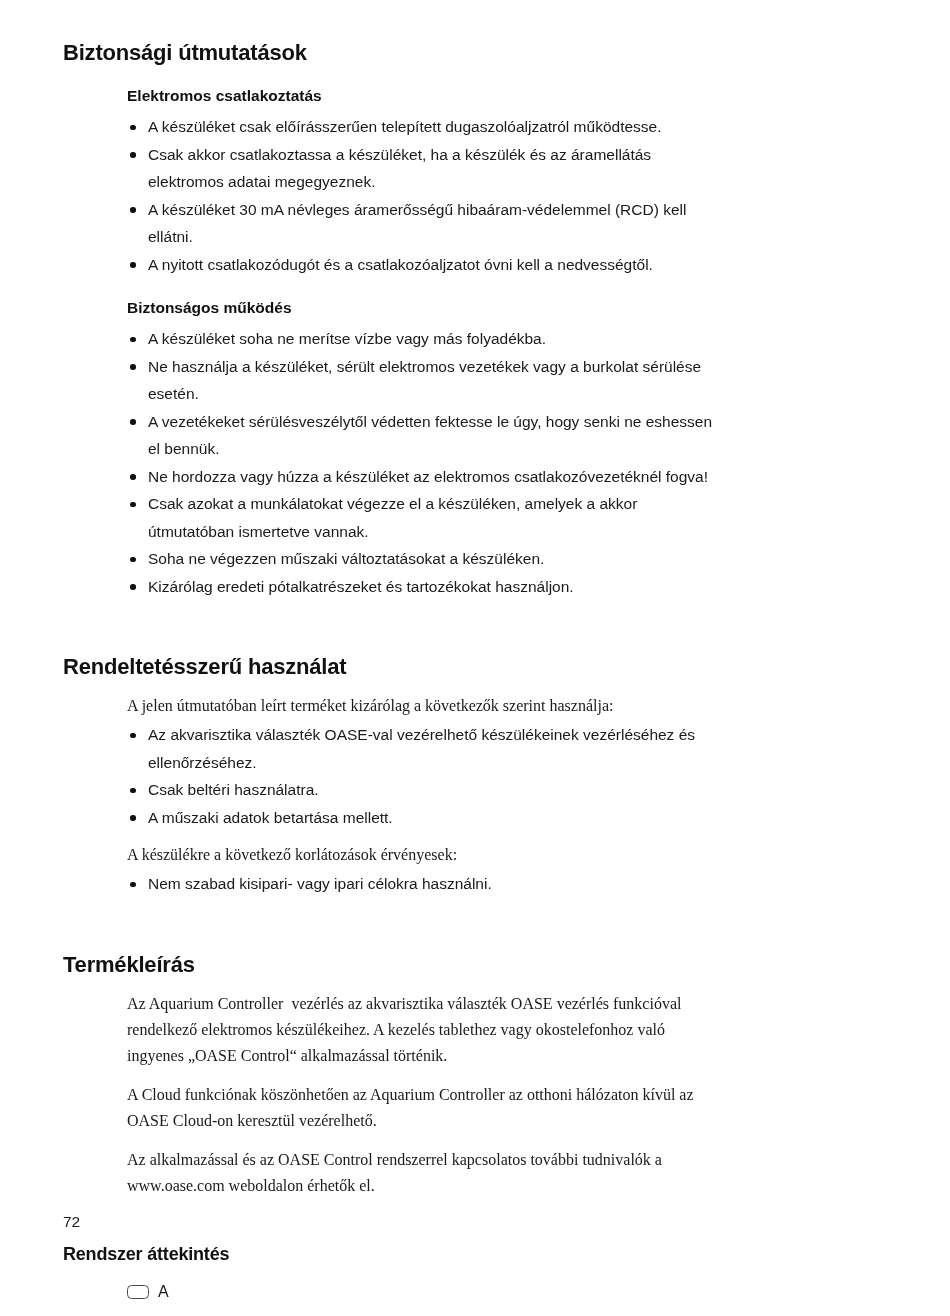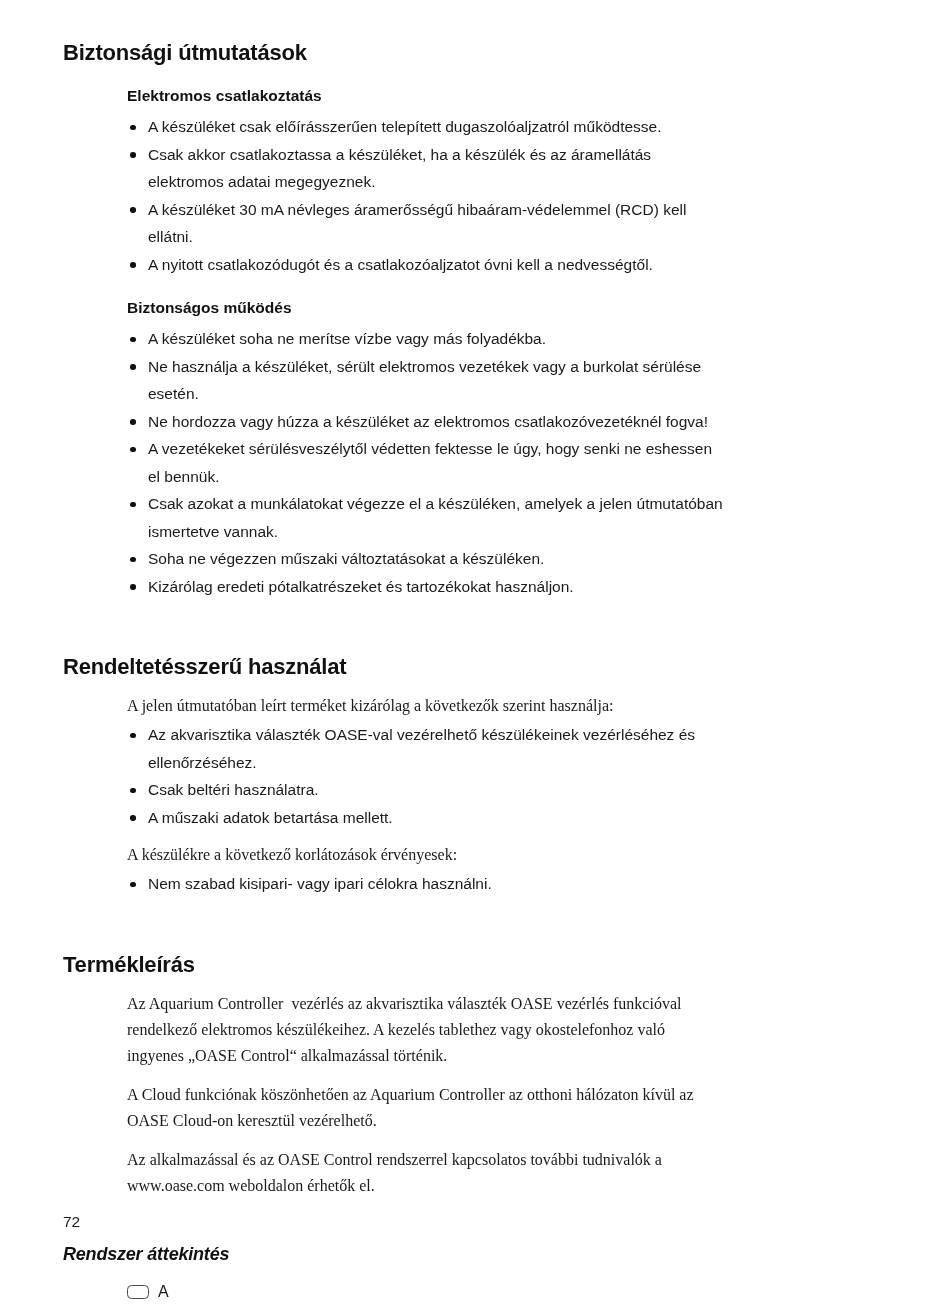--- a/index.html
+++ b/index.html
@@ -30,21 +30,20 @@
     letter-spacing: -0.2px;
     color: #111;
   }
   h2.subsection-heading {
     margin: 44px 0 0 0;
     font-size: 18px;
     line-height: 22px;
     font-weight: 700;
     letter-spacing: -0.2px;
     color: #111;
-    font-style: italic;
   }
   .section { margin: 0; }
   .section + .section { margin-top: 54px; }
   .indent { margin-left: 64px; }
   h3.sub-title {
     margin: 20px 0 7px 0;
     font-size: 15.5px;
     line-height: 20px;
     font-weight: 700;
     color: #111;
@@ -118,23 +117,23 @@
         <li><span class="bullet-dot"></span><span>A készüléket csak előírásszerűen telepített dugaszolóaljzatról működtesse.</span></li>
         <li><span class="bullet-dot"></span><span>Csak akkor csatlakoztassa a készüléket, ha a készülék és az áramellátás elektromos adatai megegyeznek.</span></li>
         <li><span class="bullet-dot"></span><span>A készüléket 30 mA névleges áramerősségű hibaáram-védelemmel (RCD) kell ellátni.</span></li>
         <li><span class="bullet-dot"></span><span>A nyitott csatlakozódugót és a csatlakozóaljzatot óvni kell a nedvességtől.</span></li>
       </ul>
 
       <h3 class="sub-title">Biztonságos működés</h3>
       <ul class="bullets">
         <li><span class="bullet-dot"></span><span>A készüléket soha ne merítse vízbe vagy más folyadékba.</span></li>
         <li><span class="bullet-dot"></span><span>Ne használja a készüléket, sérült elektromos vezetékek vagy a burkolat sérülése esetén.</span></li>
+        <li><span class="bullet-dot"></span><span>A vezetékeket sérülésveszélytől védetten fektesse le úgy, hogy senki ne eshessen el bennük.</span></li>
         <li><span class="bullet-dot"></span><span>Ne hordozza vagy húzza a készüléket az elektromos csatlakozóvezetéknél fogva!</span></li>
-        <li><span class="bullet-dot"></span><span>A vezetékeket sérülésveszélytől védetten fektesse le úgy, hogy senki ne eshessen el bennük.</span></li>
-        <li><span class="bullet-dot"></span><span>Csak azokat a munkálatokat végezze el a készüléken, amelyek a jelen útmutatóban ismertetve vannak.</span></li>
+        <li><span class="bullet-dot"></span><span>Csak azokat a munkálatokat végezze el a készüléken, amelyek a akkor útmutatóban ismertetve vannak.</span></li>
         <li><span class="bullet-dot"></span><span>Soha ne végezzen műszaki változtatásokat a készüléken.</span></li>
         <li><span class="bullet-dot"></span><span>Kizárólag eredeti pótalkatrészeket és tartozékokat használjon.</span></li>
       </ul>
     </div>
   </section>
 
   <section class="section">
     <h1 class="section-title">Rendeltetésszerű használat</h1>
     <div class="indent">
       <p class="para">A jelen útmutatóban leírt terméket kizárólag a következők szerint használja:</p>

